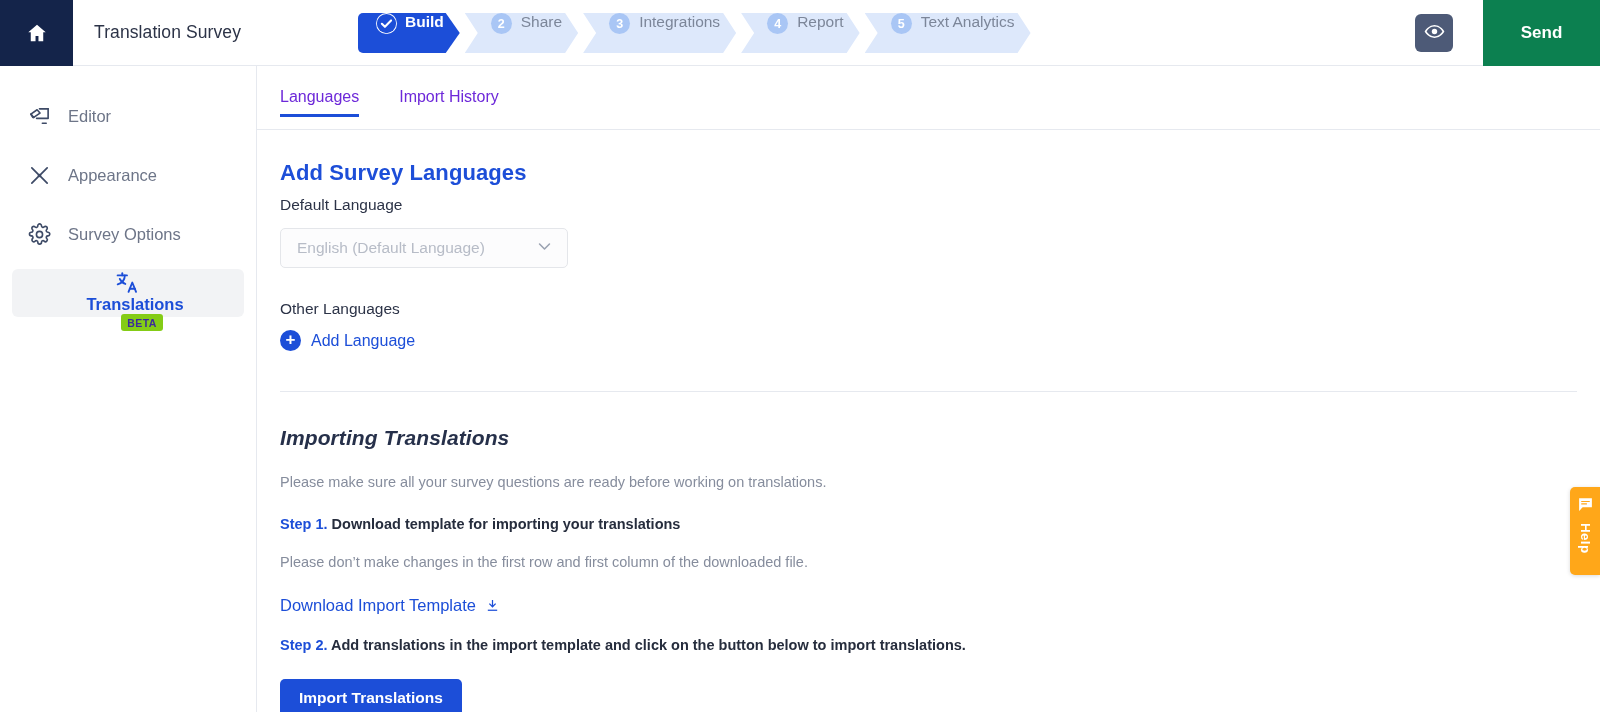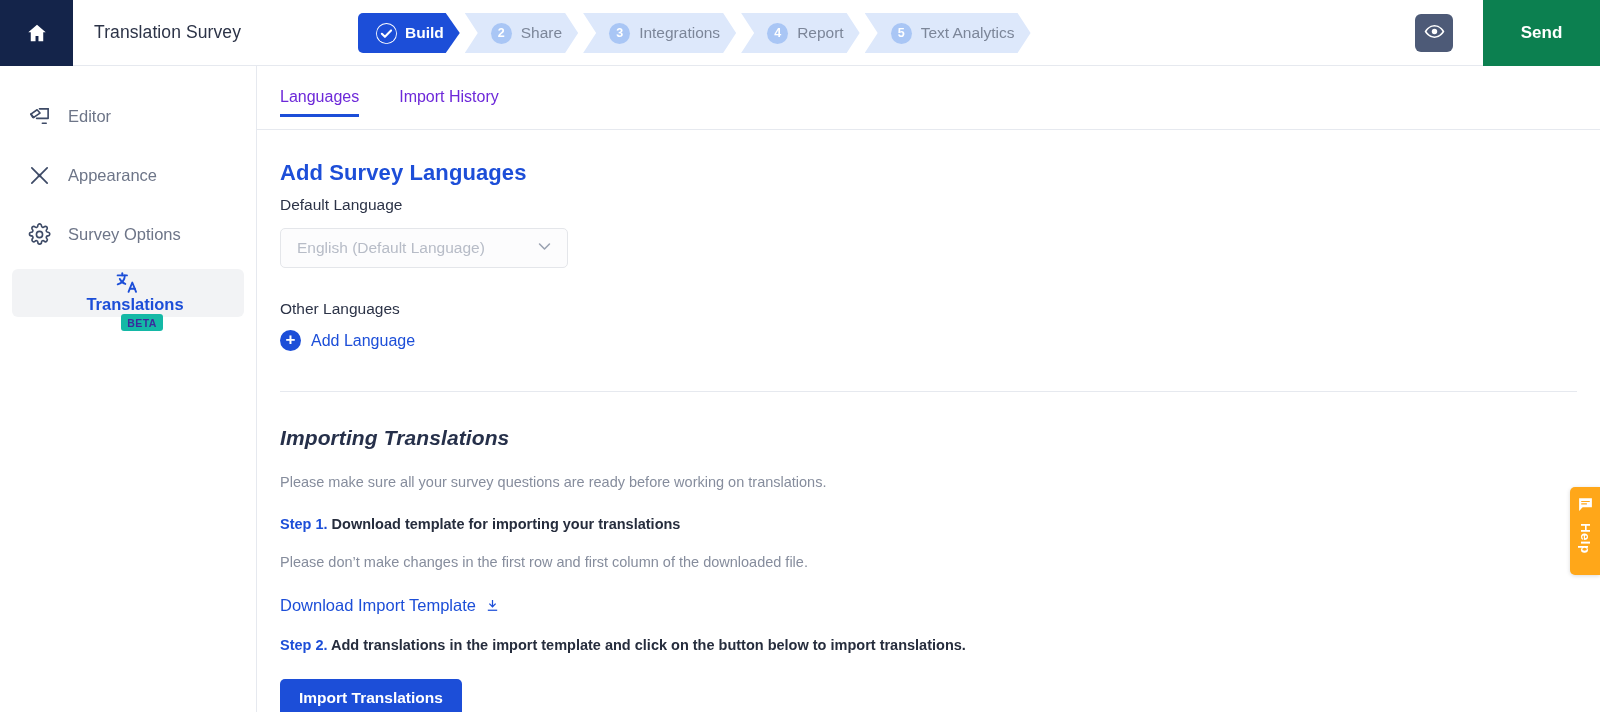--- a/index.html
+++ b/index.html
@@ -28,21 +28,21 @@
   .home-btn svg { display:block; }
   .survey-title {
     flex:0 0 auto; display:flex; align-items:center;
     padding-left:21px; font-size:17.5px; color:#2c3347; letter-spacing:.1px;
   }
   .stepper {
     position:absolute; left:358px; top:13px;
     display:flex; align-items:center; height:40px;
   }
   .step {
-    position:relative; height:40px; display:flex; align-items:center;
+    position:relative; height:40px; display:flex; align-items:flex-start;
     padding:0 16px 0 26px; font-size:15.5px; color:#7c8699;
     background:#dde8fb; margin-right:5px; cursor:pointer;
     clip-path: polygon(0 0, calc(100% - 13px) 0, 100% 50%, calc(100% - 13px) 100%, 0 100%, 13px 50%);
   }
   .step.first {
     padding-left:18px; background:#1c4ed8; color:#fff; font-weight:bold;
     border-radius:5px 0 0 5px;
     clip-path: polygon(0 0, calc(100% - 14px) 0, 100% 50%, calc(100% - 14px) 100%, 0 100%);
   }
   .step-num {
@@ -79,21 +79,21 @@
     display:flex; align-items:center; height:48px;
     margin:0 12px; padding-left:14px; border-radius:6px;
     color:#6d7588; font-size:16.5px; cursor:pointer; margin-bottom:11px;
   }
   .nav-item .nav-icon {
     width:26px; height:26px; margin-right:16px; flex:0 0 auto;
     display:flex; align-items:center; justify-content:center;
   }
   .nav-item.active { background:#f2f3f5; color:#1c4ed8; font-weight:bold;flex-direction:column; }
   .beta-badge {
-    margin-left:14px; background:#14b8a6; color:#3b2a9c;
+    margin-left:14px; background:#84cc16; color:#3b2a9c;
     font-size:10.5px; font-weight:bold; letter-spacing:.4px;
     padding:3px 6px 2px 6px; border-radius:3px;
   }
 
   
   .main { position:absolute; left:257px; top:66px; width:1343px; height:646px; background:#fff; }
   .tabs {
     height:64px; display:flex; align-items:flex-start; padding-left:23px; padding-top:22px;
     border-bottom:1px solid #e6e9ef;
   }

